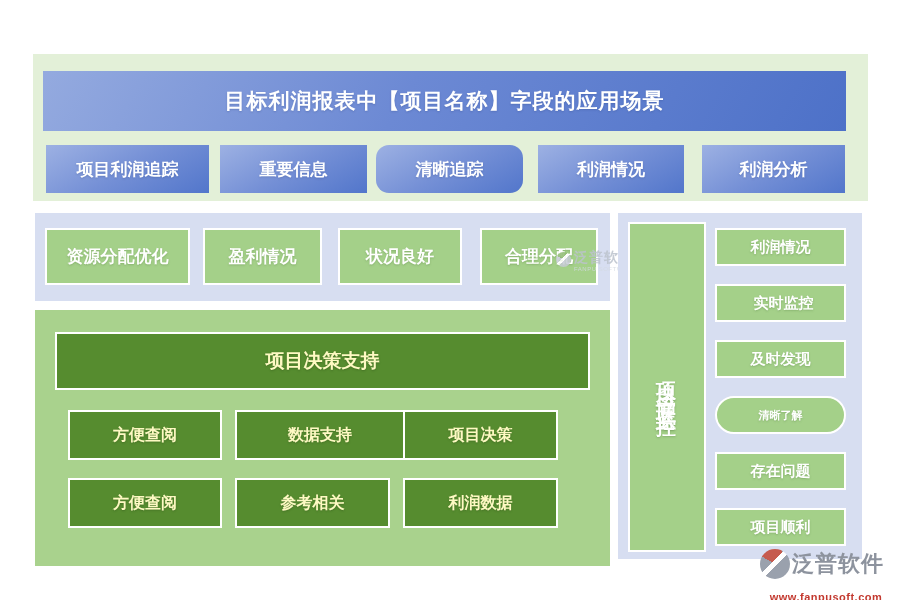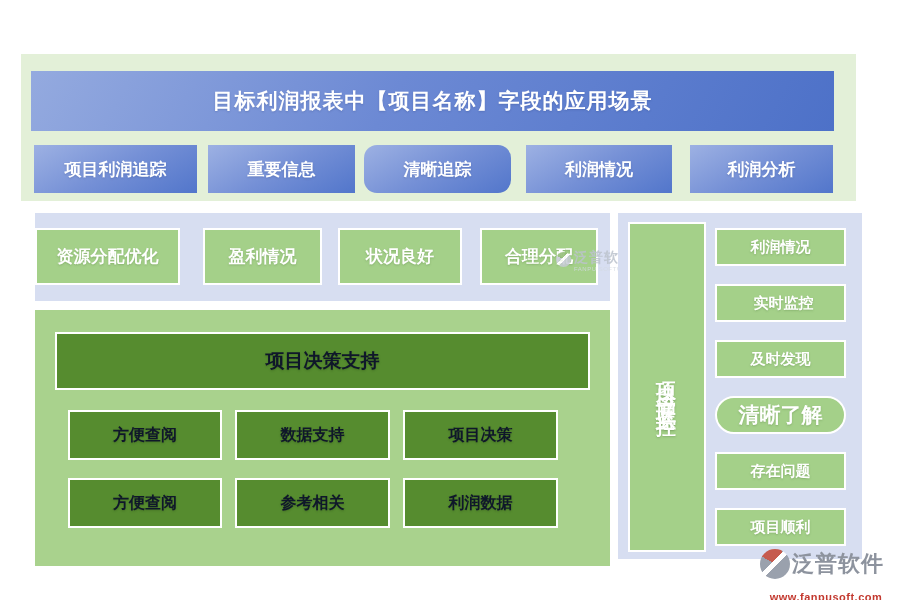--- a/index.html
+++ b/index.html
@@ -31,21 +31,21 @@
   .green-chip{
     position:absolute;box-sizing:border-box;
     background:#a4d089;border:2px solid #ffffff;
     color:#ffffff;font-weight:bold;font-size:17px;
     display:flex;align-items:center;justify-content:center;
     text-shadow:0 1px 2px rgba(80,120,60,.35);
   }
   .dark-green{
     position:absolute;box-sizing:border-box;
     background:#568c2f;border:2px solid #ffffff;
-    color:#0f172a;font-weight:bold;
+    color:#fef9c3;font-weight:bold;
     display:flex;align-items:center;justify-content:center;
     text-shadow:0 1px 2px rgba(40,70,20,.35);
     font-family:Liberation Mono, monospace;
   }
   .v-label{
     writing-mode:vertical-rl;text-orientation:upright;
     font-size:20px;letter-spacing:7px;font-weight:bold;
   }
   .fan-icon{
     border-radius:50%;
@@ -70,64 +70,64 @@
   }
   .brand-row{display:flex;align-items:center;gap:2px;}
   .brand-name{font-size:22px;font-weight:bold;color:#8d939e;letter-spacing:1px;}
   .brand-url{font-size:11px;font-weight:bold;color:#c3392f;letter-spacing:.5px;margin-top:12px;text-align:center;width:100%;}
 </style>
 </head>
 <body>
 
 <div class="canvas">
 
-  <div class="panel panel-lightgreen" style="left:21px;top:54px;width:835px;height:147px;">
+  <div class="panel panel-lightgreen" style="left:33px;top:54px;width:835px;height:147px;">
     <div class="title-bar" style="left:10px;top:17px;width:803px;height:60px;">目标利润报表中【项目名称】字段的应用场景</div>
 
     <div class="blue-chip" style="left:13px;top:91px;width:163px;height:48px;">项目利润追踪</div>
     <div class="blue-chip" style="left:187px;top:91px;width:147px;height:48px;">重要信息</div>
     <div class="blue-chip" style="left:343px;top:91px;width:147px;height:48px;border-radius:13px;">清晰追踪</div>
     <div class="blue-chip" style="left:505px;top:91px;width:146px;height:48px;">利润情况</div>
     <div class="blue-chip" style="left:669px;top:91px;width:143px;height:48px;">利润分析</div>
   </div>
 
   <div class="panel panel-lavender" style="left:35px;top:213px;width:575px;height:88px;">
-    <div class="green-chip" style="left:0;top:15px;width:145px;height:57px;">资源分配优化</div>
+    <div class="green-chip" style="left:10px;top:15px;width:145px;height:57px;">资源分配优化</div>
     <div class="green-chip" style="left:168px;top:15px;width:119px;height:57px;text-align:right;">盈利情况</div>
     <div class="green-chip" style="left:303px;top:15px;width:124px;height:57px;">状况良好</div>
     <div class="green-chip" style="left:445px;top:15px;width:118px;height:57px;">合理分配</div>
   </div>
 
   <div class="watermark">
     <div class="fan-icon wm" style="width:15px;height:15px;margin-top:2px;"></div>
     <div class="wm-text-col">
       <span class="wm-brand">泛普软件</span>
       <span class="wm-caption">FANPU SOFTWARE</span>
     </div>
   </div>
 
   <div class="panel panel-mediumgreen" style="left:35px;top:310px;width:575px;height:256px;">
     <div class="dark-green" style="left:20px;top:22px;width:535px;height:58px;font-size:19px;">项目决策支持</div>
 
     <div class="dark-green" style="left:33px;top:100px;width:154px;height:50px;font-size:16px;">方便查阅</div>
-    <div class="dark-green" style="left:200px;top:100px;width:155px;height:50px;font-size:16px;">数据支持</div>
+    <div class="dark-green" style="left:200px;top:100px;width:170px;height:50px;font-size:16px;">数据支持</div>
     <div class="dark-green" style="left:368px;top:100px;width:155px;height:50px;font-size:16px;">项目决策</div>
 
     <div class="dark-green" style="left:33px;top:168px;width:154px;height:50px;font-size:16px;">方便查阅</div>
     <div class="dark-green" style="left:200px;top:168px;width:155px;height:50px;font-size:16px;">参考相关</div>
     <div class="dark-green" style="left:368px;top:168px;width:155px;height:50px;font-size:16px;">利润数据</div>
   </div>
 
   <div class="panel panel-lavender" style="left:618px;top:213px;width:244px;height:346px;">
     <div class="green-chip v-label" style="left:10px;top:9px;width:78px;height:330px;">项目管理监控</div>
 
     <div class="green-chip" style="left:97px;top:15px;width:131px;height:38px;font-size:15px;">利润情况</div>
     <div class="green-chip" style="left:97px;top:71px;width:131px;height:38px;font-size:15px;padding-left:6px;">实时监控</div>
     <div class="green-chip" style="left:97px;top:127px;width:131px;height:38px;font-size:15px;">及时发现</div>
-    <div class="green-chip" style="left:97px;top:183px;width:131px;height:38px;font-size:21px;border-radius:19px;">清晰了解</div>
+    <div class="green-chip" style="left:97px;top:183px;width:131px;height:38px;font-size:11px;border-radius:19px;">清晰了解</div>
     <div class="green-chip" style="left:97px;top:239px;width:131px;height:38px;font-size:15px;">存在问题</div>
     <div class="green-chip" style="left:97px;top:295px;width:131px;height:38px;font-size:15px;">项目顺利</div>
   </div>
 
   <div class="brand-logo">
     <div class="brand-row">
       <div class="fan-icon" style="width:30px;height:30px;"></div>
       <span class="brand-name">泛普软件</span>
     </div>
     <div class="brand-url">www.fanpusoft.com</div>

